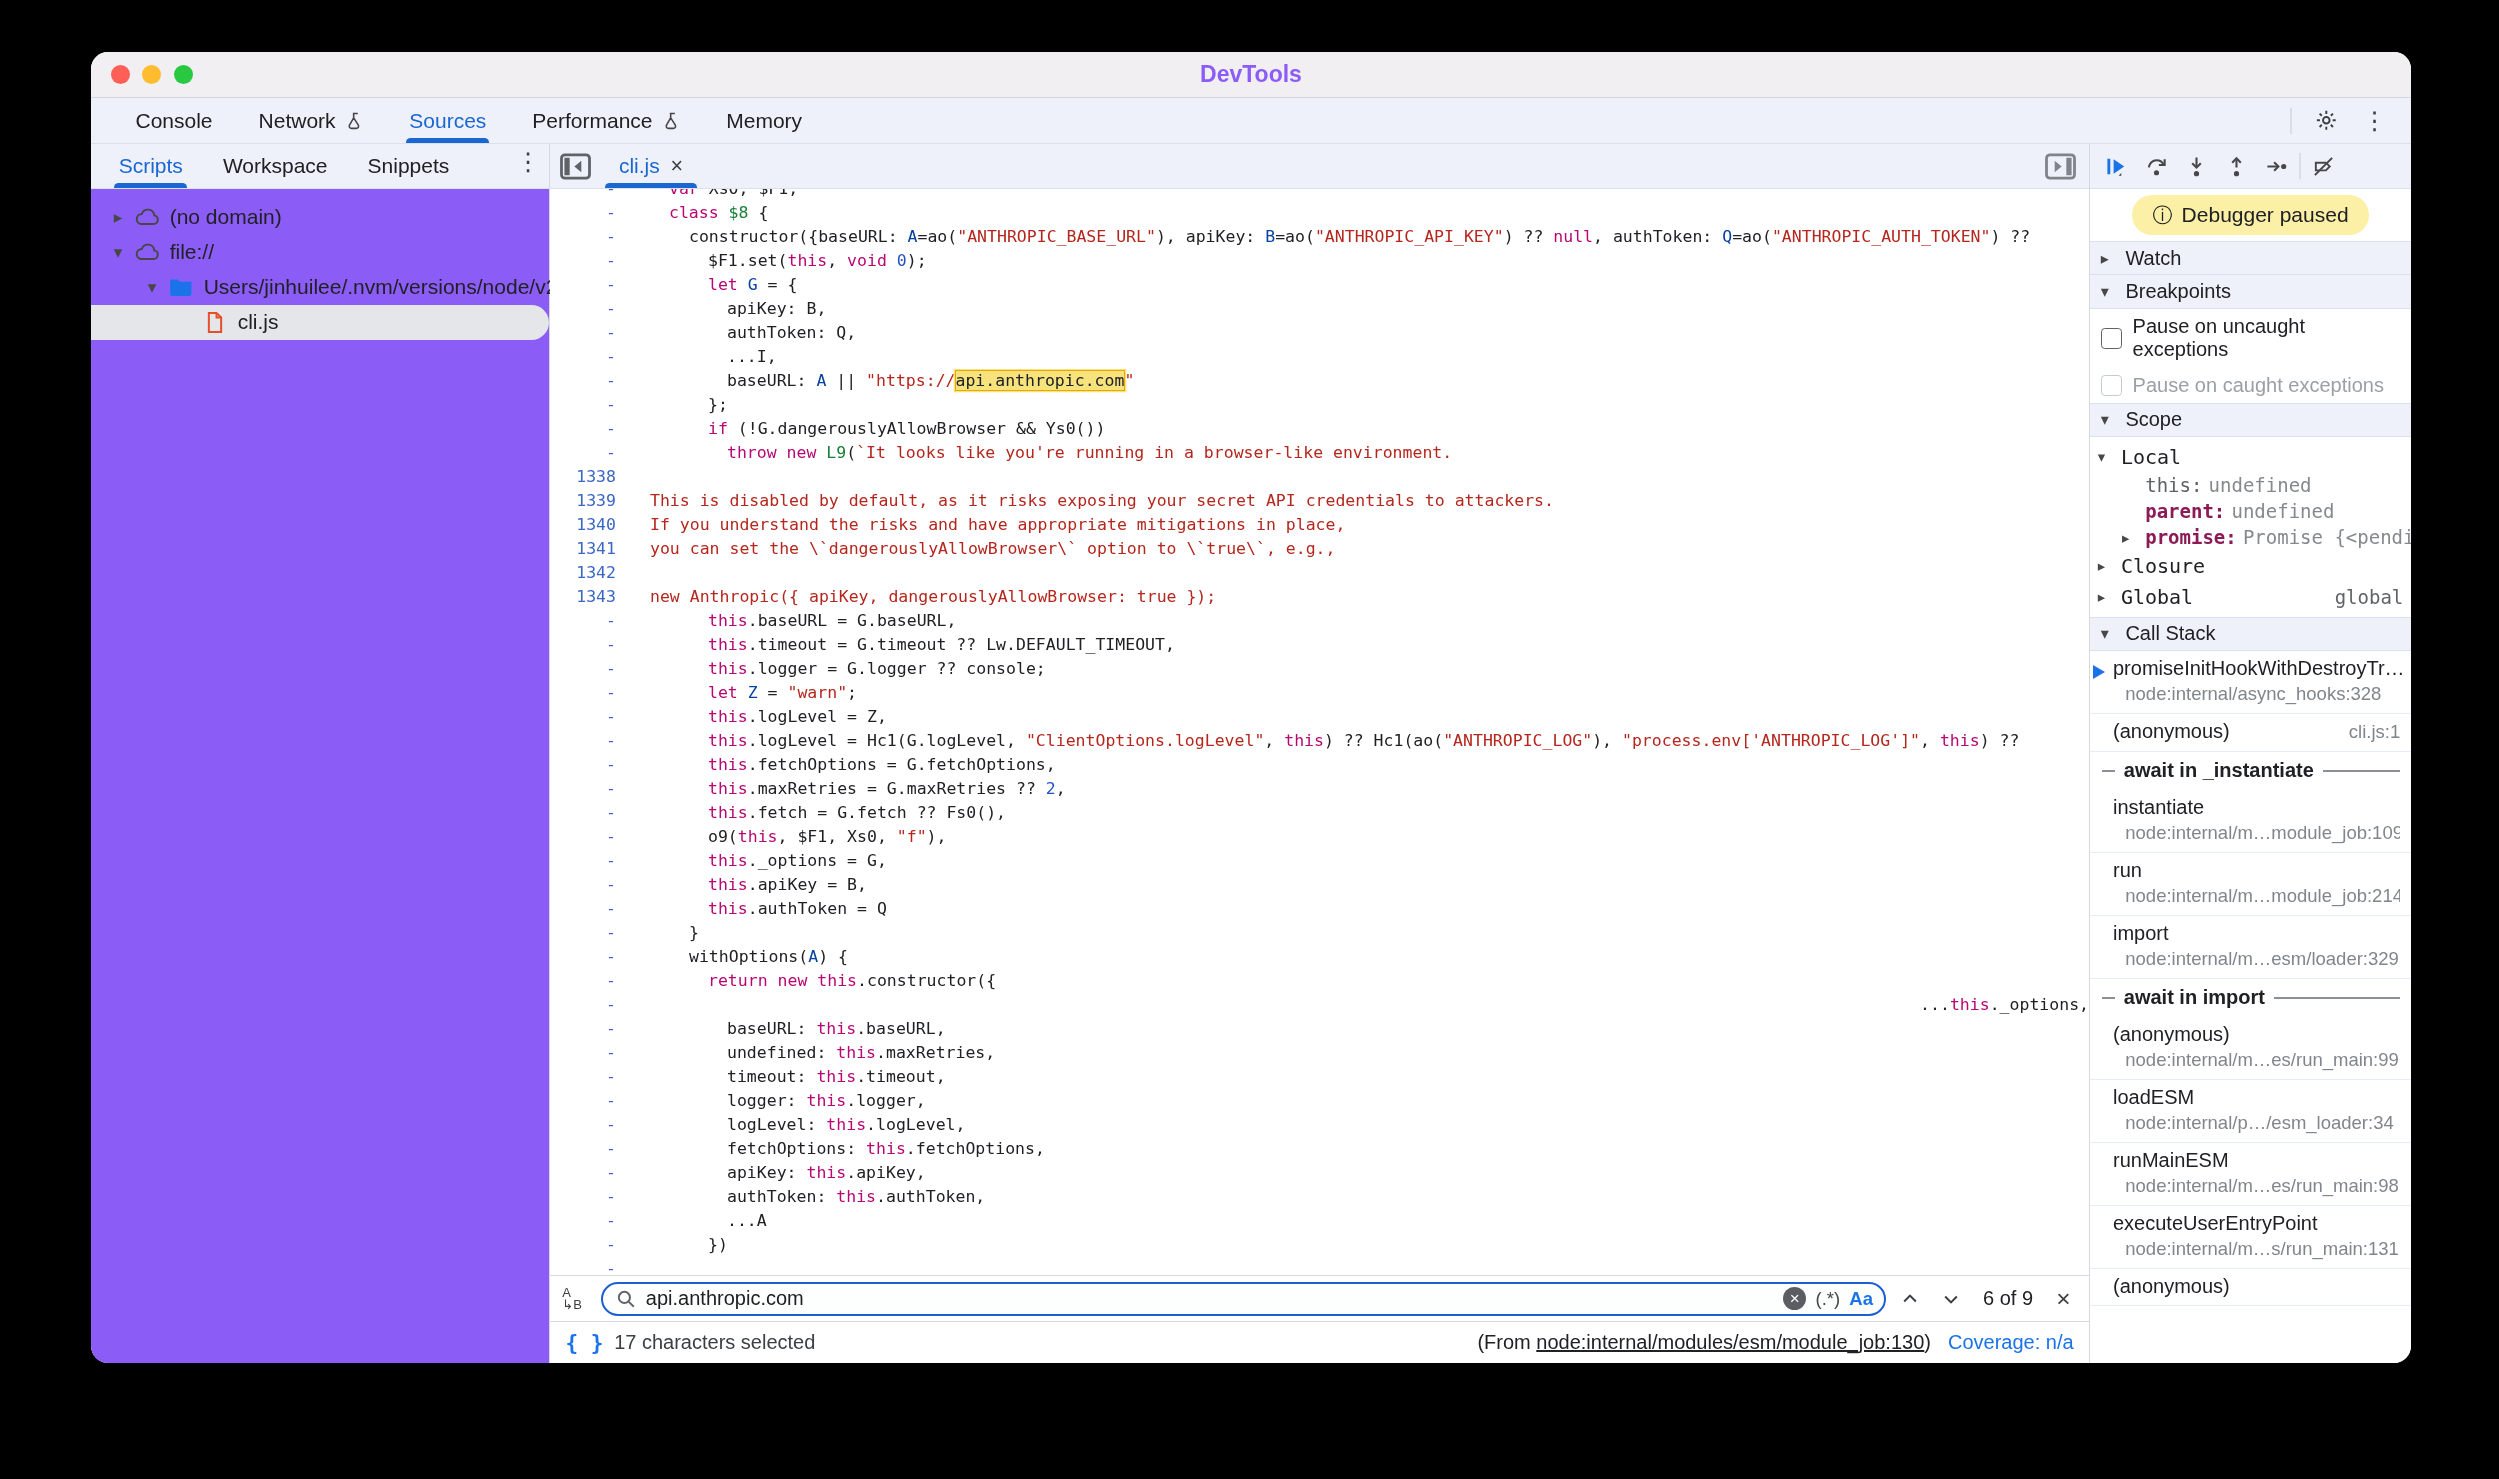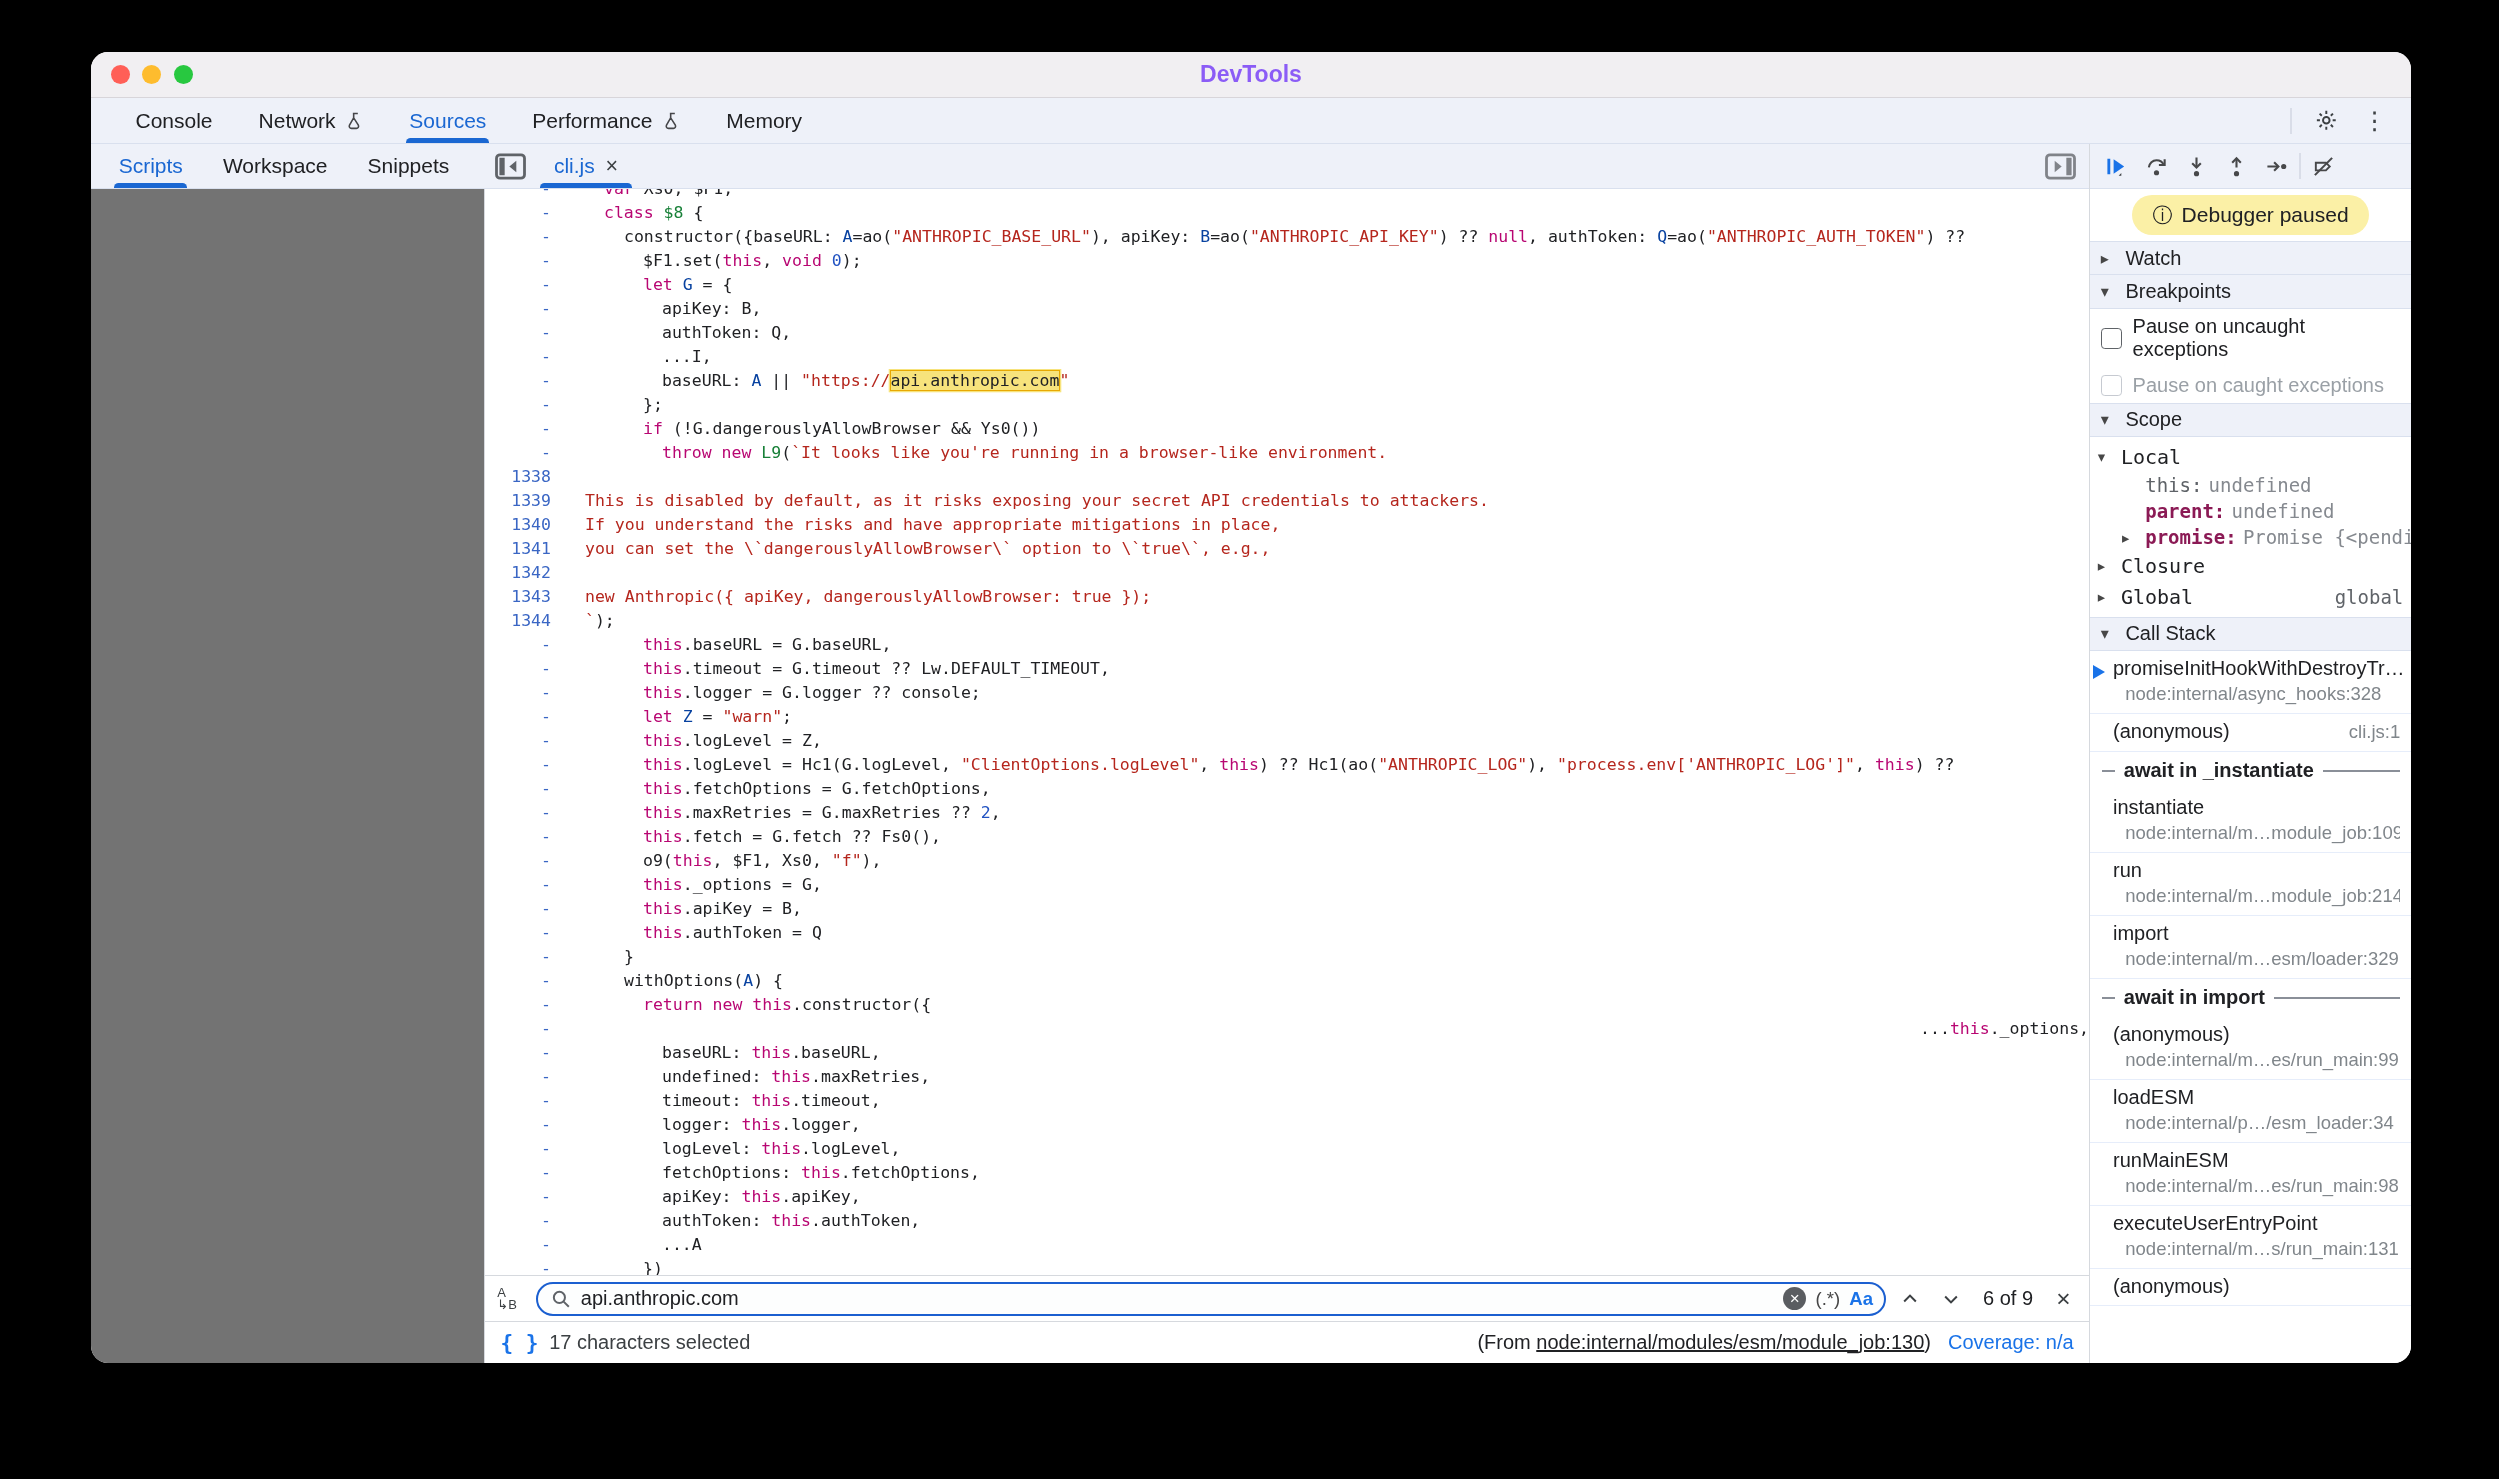--- a/index.html
+++ b/index.html
@@ -27,21 +27,21 @@
   .mtab.selected::after { content:""; position:absolute; left:20px; right:20px; bottom:0;
     height:4.6px; background:#1a67d2; border-radius:4.6px 4.6px 0 0; }
   .flask { width:20px; height:20px; color:#454649; }
   .tabbar-right { margin-left:auto; display:flex; align-items:center; gap:6.2px; padding-right:15.4px; }
   .vsep { width:1.5px; height:26px; background:#d9dde8; margin:0 7.7px; }
   .iconbtn { width:42px; height:35px; display:flex; align-items:center; justify-content:center;
     color:#3c4043; font-size:24.6px; border-radius:6.2px; }
 
   
   .content { position:absolute; left:0; top:92px; right:0; bottom:0; display:flex; }
-  .sidebar { width:394px; flex:none; border-right:0.8px solid #d6d9de; display:flex; flex-direction:row; background:#737373; }
+  .sidebar { width:459px; flex:none; border-right:0.8px solid #d6d9de; display:flex; flex-direction:column; background:#8b5cf6; }
   .editor  { flex:1; min-width:0; display:flex; flex-direction:column; background:#fff; }
   .rightpanel { width:322px; flex:none; border-left:0.8px solid #d6d9de; background:#fff; overflow:hidden; }
 
   
   .subtabs { height:45px; flex:none; background:#eef1f9; border-bottom:0.8px solid #d9e0ee;
     display:flex; align-items:stretch; padding-left:7.7px; }
   .stab { position:relative; display:flex; align-items:center; padding:0 20px; font-size:21px; color:#202124; }
   .stab.selected { color:#1a67d2; }
   .stab.selected::after { content:""; position:absolute; left:15.4px; right:15.4px; bottom:0;
     height:4.6px; background:#1a67d2; border-radius:4.6px 4.6px 0 0; }
@@ -283,21 +283,20 @@
             <div class="cl"><span class="gut">-</span><span class="ctext" style="padding-left: 91px;"><span class="tk-p">baseURL: </span><span class="tk-d">A</span><span class="tk-p"> || </span><span class="tk-s">"https://</span><span class="tk-m">api.anthropic.com</span><span class="tk-s">"</span></span></div>
             <div class="cl"><span class="gut">-</span><span class="ctext" style="padding-left: 72px;"><span class="tk-p">};</span></span></div>
             <div class="cl"><span class="gut">-</span><span class="ctext" style="padding-left: 72px;"><span class="tk-k">if</span><span class="tk-p"> (!G.dangerouslyAllowBrowser &amp;&amp; Ys0())</span></span></div>
             <div class="cl"><span class="gut">-</span><span class="ctext" style="padding-left: 91px;"><span class="tk-k">throw</span><span class="tk-p"> </span><span class="tk-k">new</span><span class="tk-p"> </span><span class="tk-g">L9</span><span class="tk-p">(</span><span class="tk-s">`It looks like you're running in a browser-like environment.</span></span></div>
             <div class="cl"><span class="gut">1338</span><span class="ctext" style="padding-left: 14px;"></span></div>
             <div class="cl"><span class="gut">1339</span><span class="ctext" style="padding-left: 14px;"><span class="tk-s">This is disabled by default, as it risks exposing your secret API credentials to attackers.</span></span></div>
             <div class="cl"><span class="gut">1340</span><span class="ctext" style="padding-left: 14px;"><span class="tk-s">If you understand the risks and have appropriate mitigations in place,</span></span></div>
             <div class="cl"><span class="gut">1341</span><span class="ctext" style="padding-left: 14px;"><span class="tk-s">you can set the \`dangerouslyAllowBrowser\` option to \`true\`, e.g.,</span></span></div>
             <div class="cl"><span class="gut">1342</span><span class="ctext" style="padding-left: 14px;"></span></div>
             <div class="cl"><span class="gut">1343</span><span class="ctext" style="padding-left: 14px;"><span class="tk-s">new Anthropic({ apiKey, dangerouslyAllowBrowser: true });</span></span></div>
-            <div class="cl"><span class="gut">1344</span><span class="ctext" style="padding-left: 14px;"><span class="tk-s">`</span><span class="tk-p">);</span></span></div>
             <div class="cl"><span class="gut">-</span><span class="ctext" style="padding-left: 72px;"><span class="tk-k">this</span><span class="tk-p">.baseURL = G.baseURL,</span></span></div>
             <div class="cl"><span class="gut">-</span><span class="ctext" style="padding-left: 72px;"><span class="tk-k">this</span><span class="tk-p">.timeout = G.timeout ?? Lw.DEFAULT_TIMEOUT,</span></span></div>
             <div class="cl"><span class="gut">-</span><span class="ctext" style="padding-left: 72px;"><span class="tk-k">this</span><span class="tk-p">.logger = G.logger ?? console;</span></span></div>
             <div class="cl"><span class="gut">-</span><span class="ctext" style="padding-left: 72px;"><span class="tk-k">let</span><span class="tk-p"> </span><span class="tk-d">Z</span><span class="tk-p"> = </span><span class="tk-s">"warn"</span><span class="tk-p">;</span></span></div>
             <div class="cl"><span class="gut">-</span><span class="ctext" style="padding-left: 72px;"><span class="tk-k">this</span><span class="tk-p">.logLevel = Z,</span></span></div>
             <div class="cl"><span class="gut">-</span><span class="ctext" style="padding-left: 72px;"><span class="tk-k">this</span><span class="tk-p">.logLevel = Hc1(G.logLevel, </span><span class="tk-s">"ClientOptions.logLevel"</span><span class="tk-p">, </span><span class="tk-k">this</span><span class="tk-p">) ?? Hc1(ao(</span><span class="tk-s">"ANTHROPIC_LOG"</span><span class="tk-p">), </span><span class="tk-s">"process.env['ANTHROPIC_LOG']"</span><span class="tk-p">, </span><span class="tk-k">this</span><span class="tk-p">) ??</span></span></div>
             <div class="cl"><span class="gut">-</span><span class="ctext" style="padding-left: 72px;"><span class="tk-k">this</span><span class="tk-p">.fetchOptions = G.fetchOptions,</span></span></div>
             <div class="cl"><span class="gut">-</span><span class="ctext" style="padding-left: 72px;"><span class="tk-k">this</span><span class="tk-p">.maxRetries = G.maxRetries ?? </span><span class="tk-n">2</span><span class="tk-p">,</span></span></div>
             <div class="cl"><span class="gut">-</span><span class="ctext" style="padding-left: 72px;"><span class="tk-k">this</span><span class="tk-p">.fetch = G.fetch ?? Fs0(),</span></span></div>
             <div class="cl"><span class="gut">-</span><span class="ctext" style="padding-left: 72px;"><span class="tk-p">o9(</span><span class="tk-k">this</span><span class="tk-p">, $F1, Xs0, </span><span class="tk-s">"f"</span><span class="tk-p">),</span></span></div>

